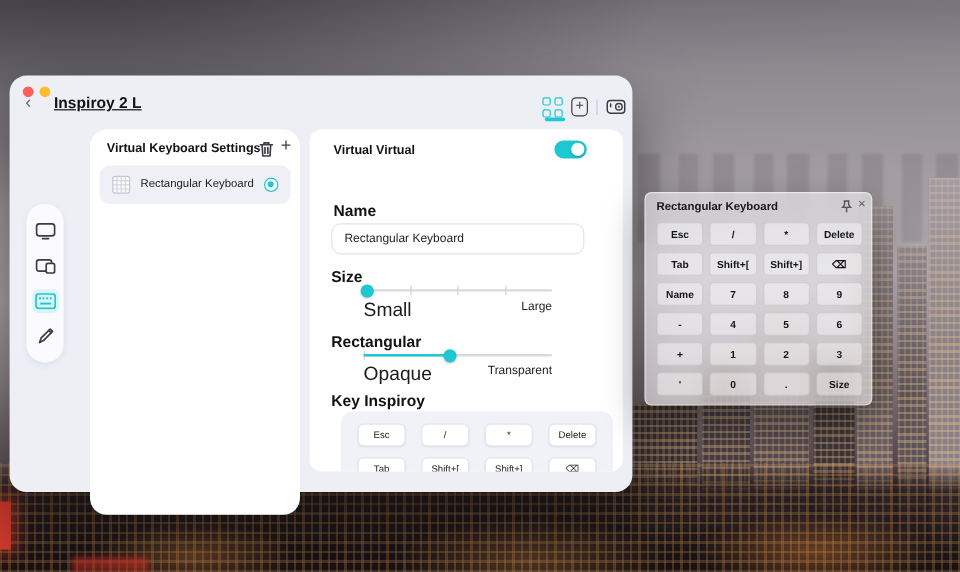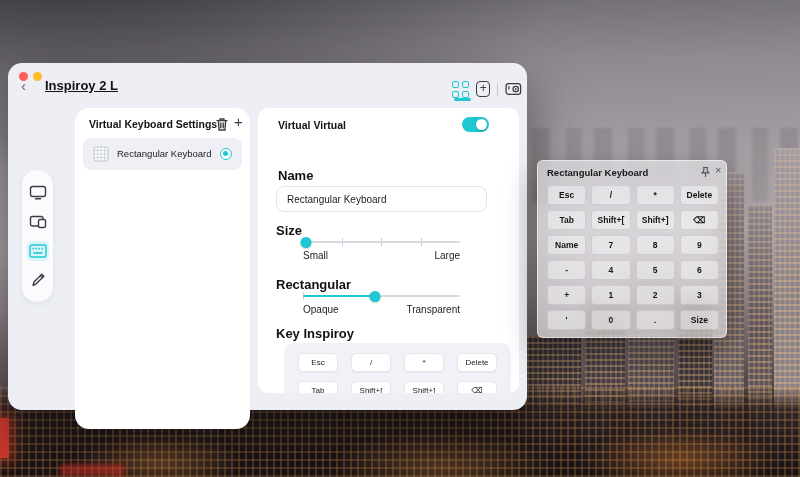--- a/index.html
+++ b/index.html
@@ -80,21 +80,21 @@
                    background:#fff; box-shadow:0 1px 2px rgba(0,0,0,.25); }
   .p-desc { position:absolute; left:20px; top:33px; font-size:8.6px; color:#8a8b92; white-space:nowrap; }
   .lbl { position:absolute; font-size:13px; font-weight:bold; color:#121214; }
   .name-input { position:absolute; left:18px; top:78px; width:211px; height:26px; border:1px solid #e3e4eb; border-radius:8px;
                 background:#fff; font-size:10px; color:#1b1c1f; padding:0 10px; font-family:"Liberation Sans",sans-serif; outline:none; }
   .track { position:absolute; height:2px; background:#d8dae2; border-radius:1px; }
   .tick  { position:absolute; top:-3px; width:1px; height:8px; background:#cfd1da; }
   .thumb { position:absolute; top:-4.5px; width:11px; height:11px; border-radius:50%; background:var(--teal);
            transform:translateX(-50%); box-shadow:0 1px 2px rgba(0,0,0,.2); }
   .fill  { position:absolute; left:0; top:0; height:2px; background:var(--teal); border-radius:1px; }
-  .s-min { position:absolute; font-size:10px; color:#1b1c1f; }
+  .s-min { position:absolute; font-size:16px; color:#1b1c1f; }
   .s-max { position:absolute; font-size:10px; color:#1b1c1f; text-align:right; }
   .keysbox { position:absolute; left:26px; top:235px; width:227px; height:80px; background:#f0f2f7; border-radius:10px;
              padding:10px 14px; display:grid; grid-template-columns:repeat(4,1fr); gap:9px 13px; align-content:start; }
   .skey { height:19px; background:#fff; border:1px solid #e4e6ee; border-radius:5px; font-size:8px; color:#1b1c1f;
           display:flex; align-items:center; justify-content:center; box-shadow:0 1px 1px rgba(60,70,100,.06); }
 
   
   .vk { left:537px; top:160px; width:190px; height:178px; border-radius:6px;
         background:rgba(250,250,253,.55); backdrop-filter:blur(10px) saturate(1.05);
         -webkit-backdrop-filter:blur(10px) saturate(1.05);

